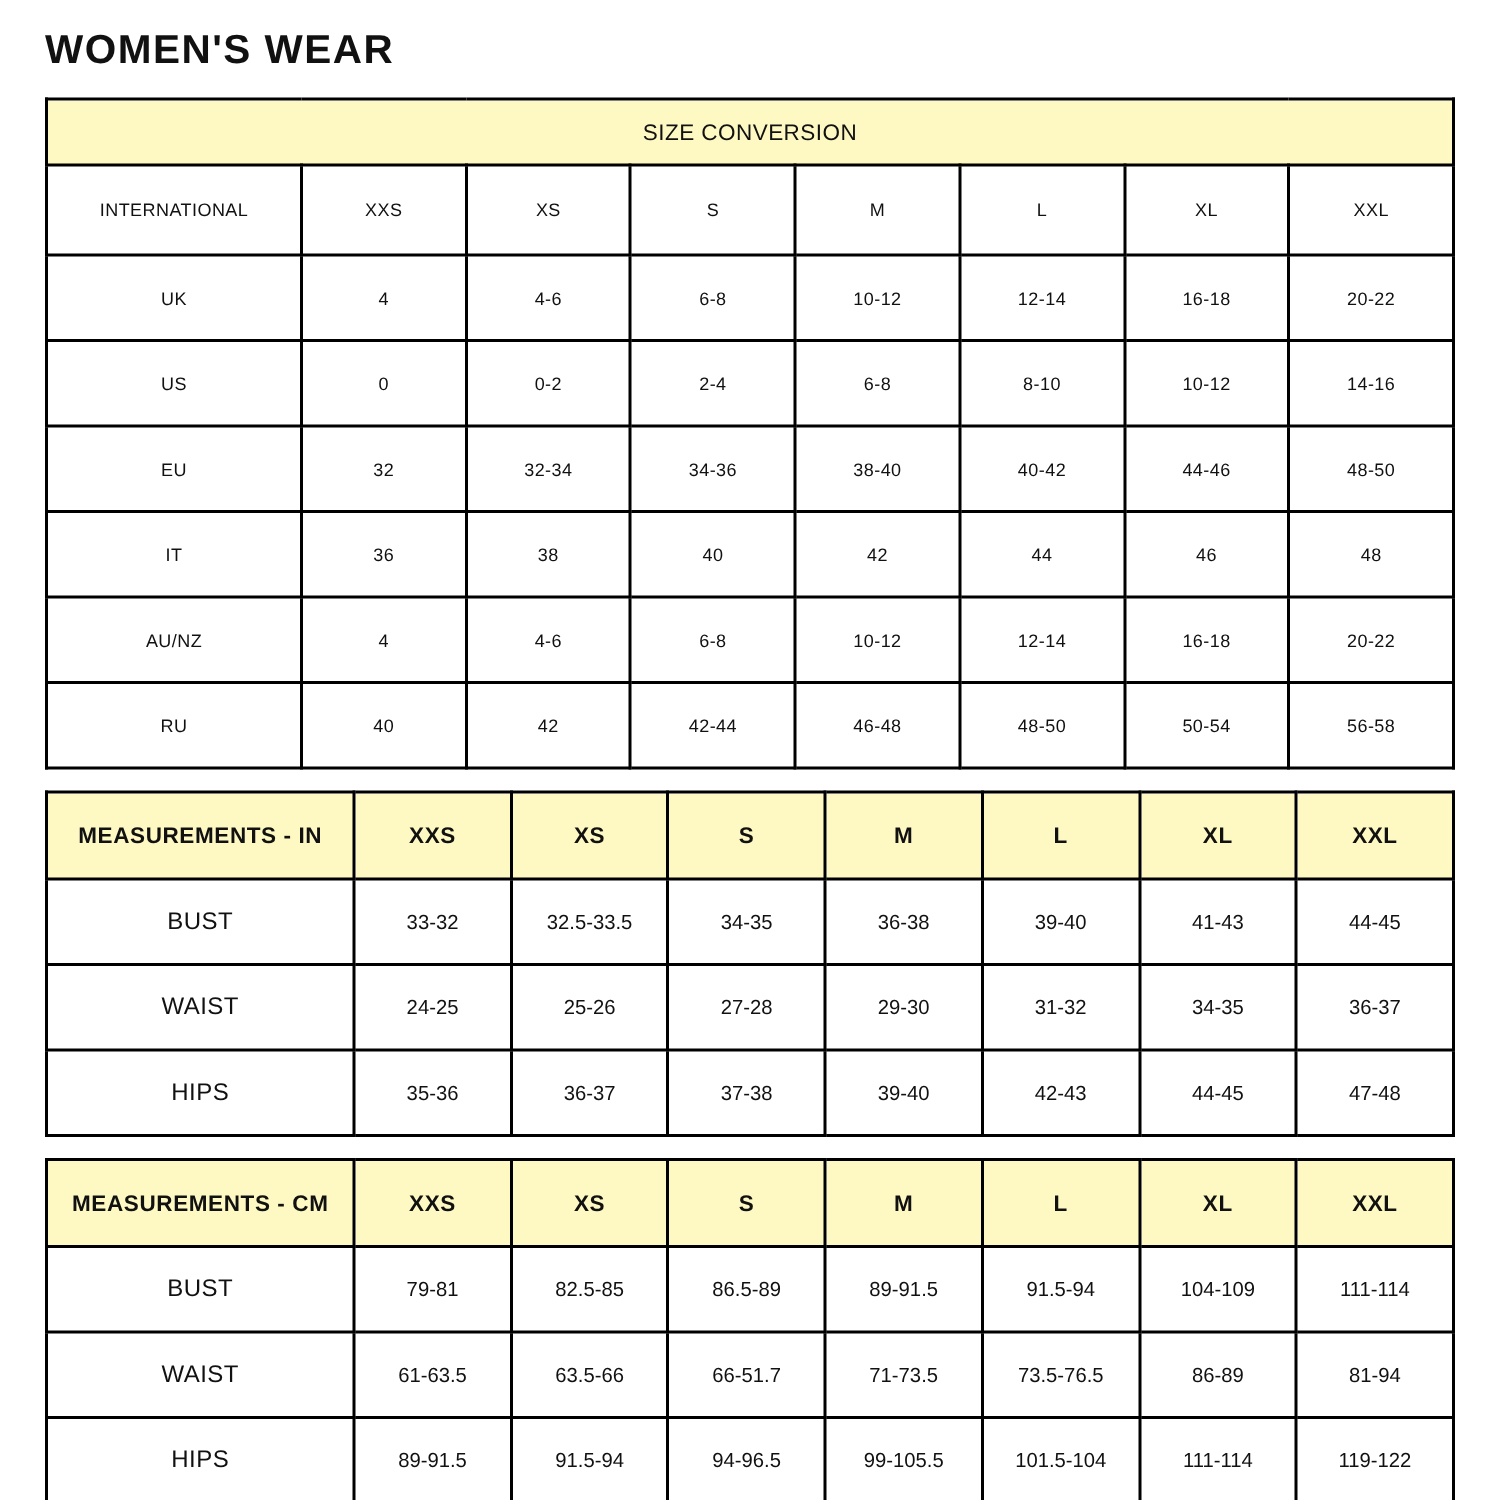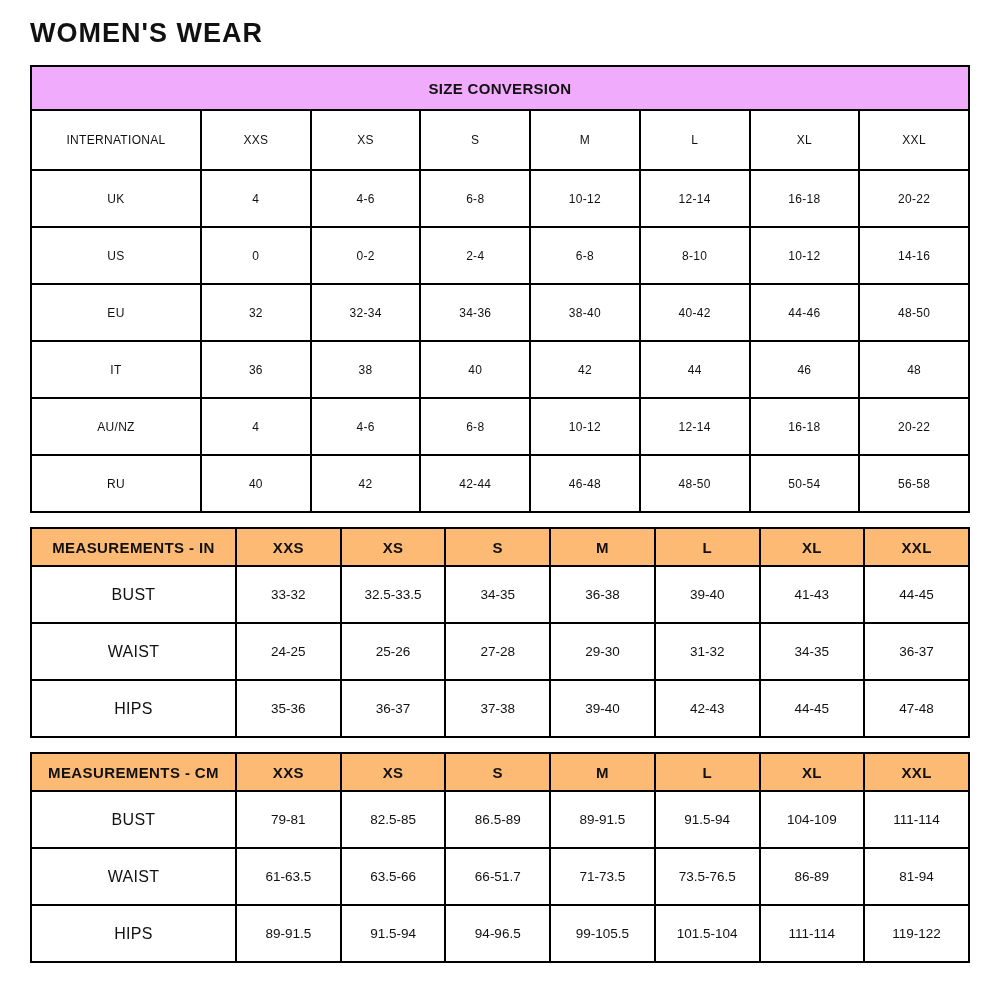--- a/index.html
+++ b/index.html
@@ -28,35 +28,35 @@
   }
   .tbl { margin-bottom: 14px; }
   td {
     border: 2px solid #000000;
     text-align: center;
     vertical-align: middle;
     padding: 2px;
     overflow: hidden;
   }
   td.band {
-    background: #f0abfc;
-    font-weight: bold;
+    background: #fef9c3;
+    font-weight: normal;
     font-size: 15px;
     letter-spacing: 0.6px;
     height: 44px;
   }
   .conv td { font-size: 12px; letter-spacing: 0.3px; height: 57px; }
   .conv td.band { height: 44px; font-size: 15px; }
   .conv tr.head td { height: 60px; }
   .meas td { font-size: 13.5px; height: 57px; }
   .meas tr.head td {
-    background: #fdba74;
+    background: #fef9c3;
     font-weight: bold;
     font-size: 15px;
-    height: 38px;
+    height: 58px;
     letter-spacing: 0.4px;
   }
   .meas td.lbl { font-size: 16px; letter-spacing: 0.3px; }
   col.c-first { width: 170px; }
   col.c-first-wide { width: 205px; }
 </style>
 </head>
 <body>
 
 <div class="page">

